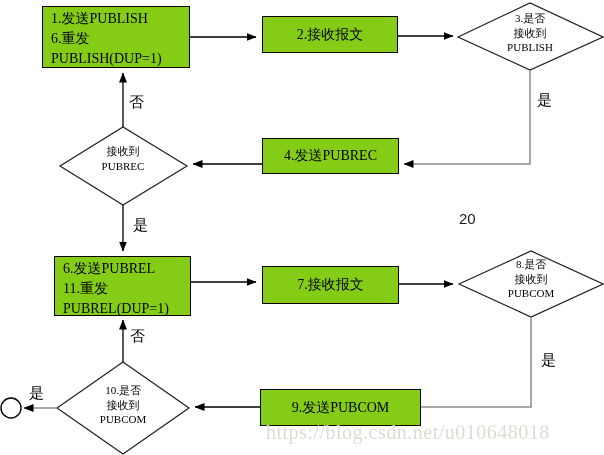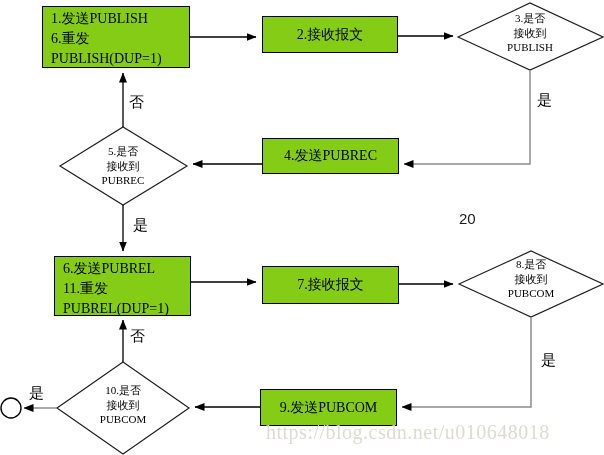--- a/index.html
+++ b/index.html
@@ -79,32 +79,31 @@
   <div class="box box-multi" style="left:54px;top:256px;width:137px;height:60px;">
     <div>6.发送PUBREL</div>
     <div>11.重发</div>
     <div>PUBREL(DUP=1)</div>
   </div>
 
   <div class="box box-center" style="left:262px;top:266px;width:137px;height:38px;">
     <span>7.接收报文</span>
   </div>
 
-  <div class="box box-center" style="left:260px;top:389px;width:137px;height:37px;">
+  <div class="box box-center" style="left:260px;top:389px;width:161px;height:37px;">
     <span>9.发送PUBCOM</span>
   </div>
 
   <div class="dtext" style="left:470px;top:11px;">
     <div>3.是否</div>
     <div>接收到</div>
     <div>PUBLISH</div>
   </div>
 
   <div class="dtext" style="left:63px;top:144px;">
-    <div>5.是否</div>
     <div>接收到</div>
     <div>PUBREC</div>
   </div>
 
   <div class="dtext" style="left:471px;top:257px;">
     <div>8.是否</div>
     <div>接收到</div>
     <div>PUBCOM</div>
   </div>
 

